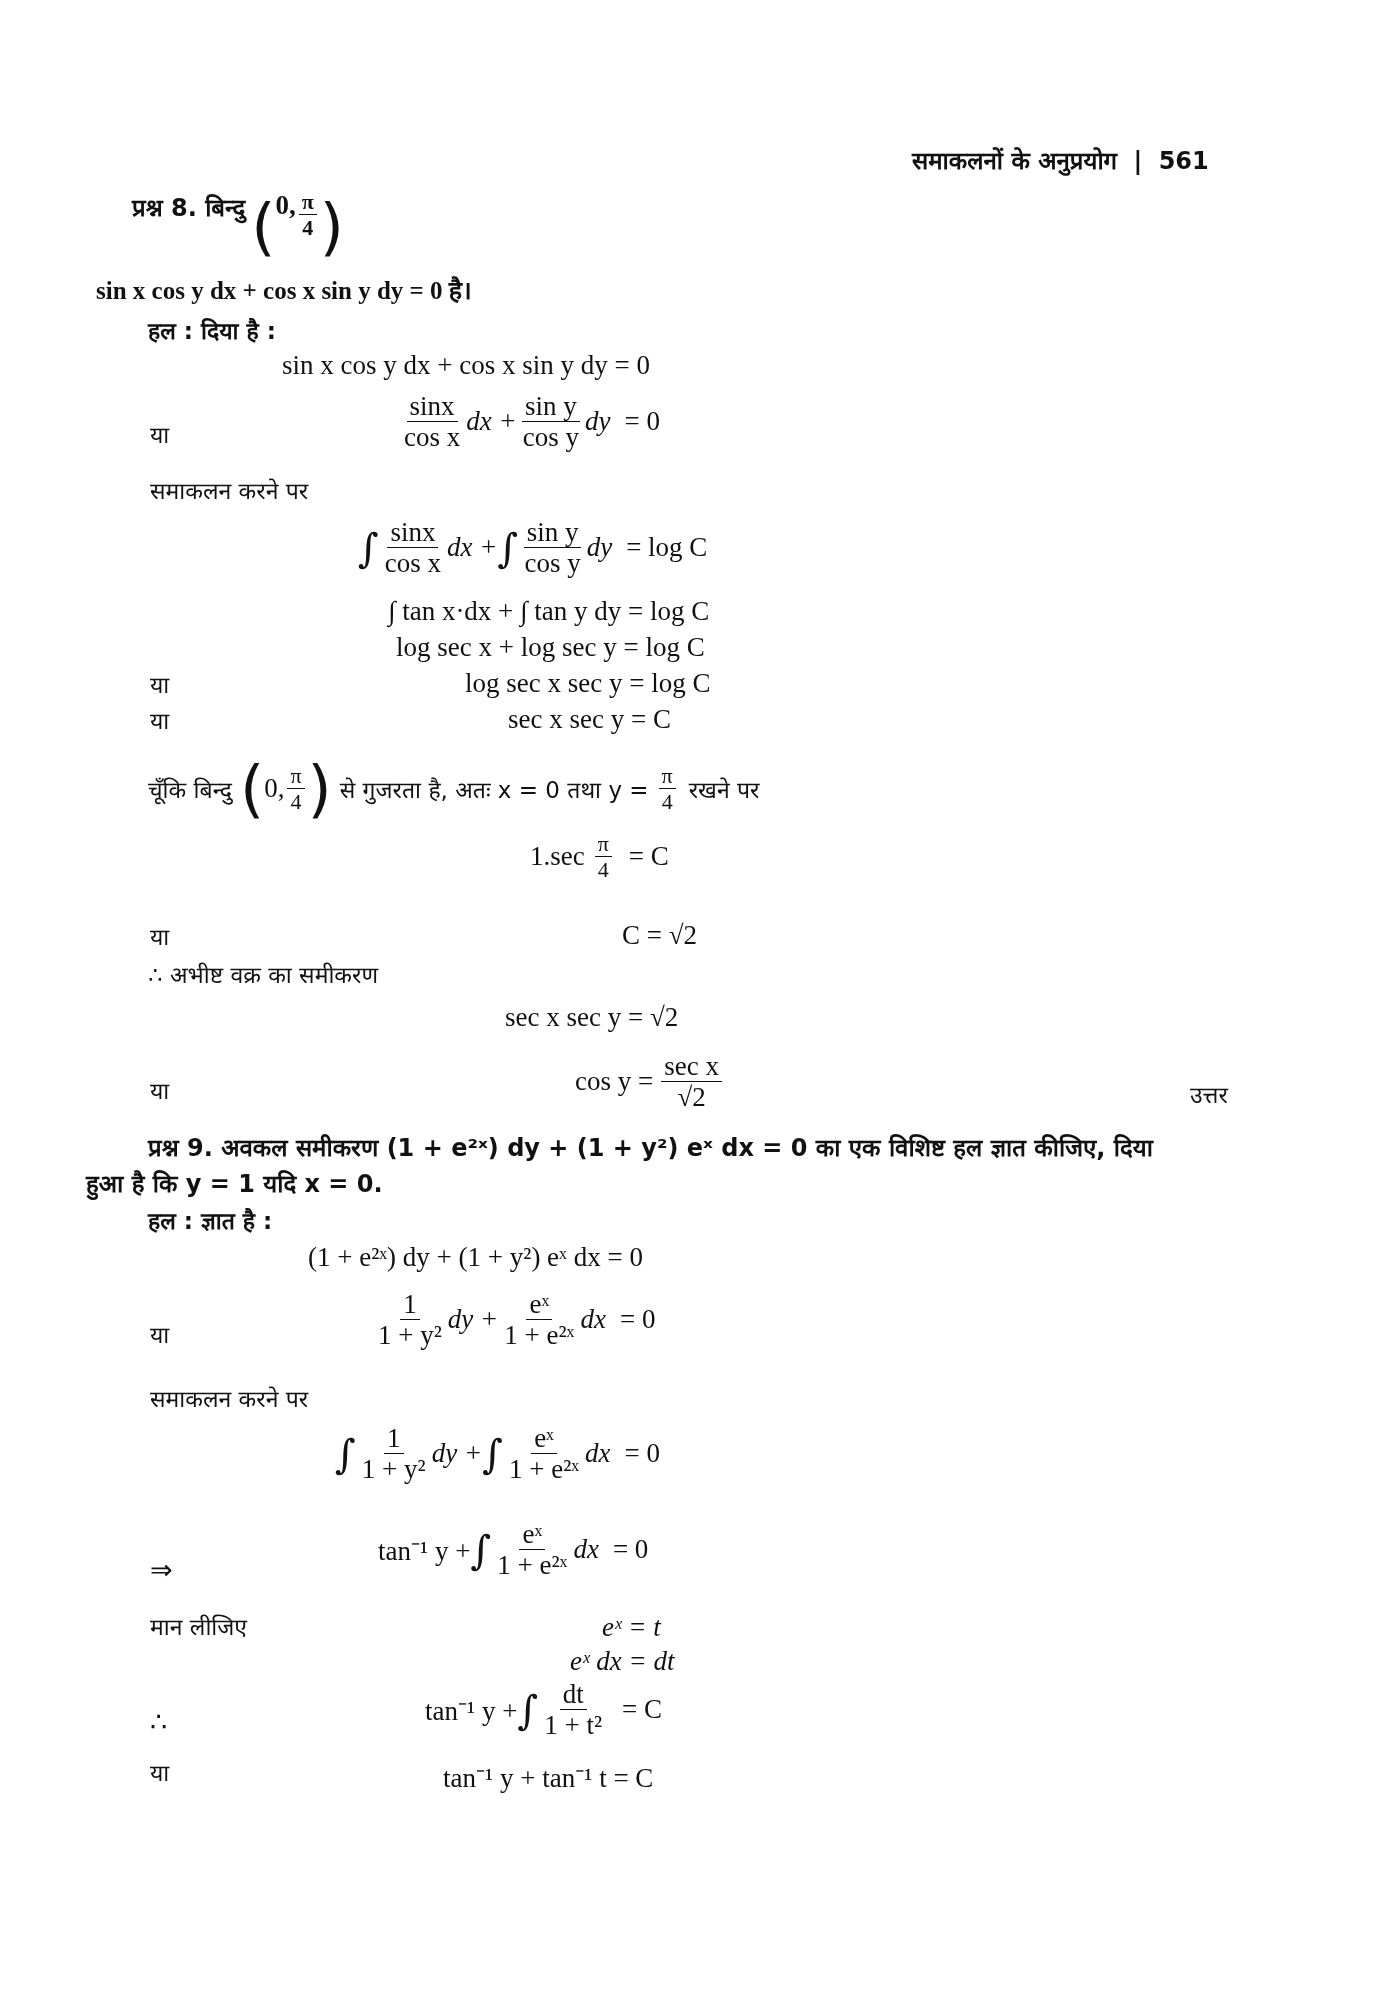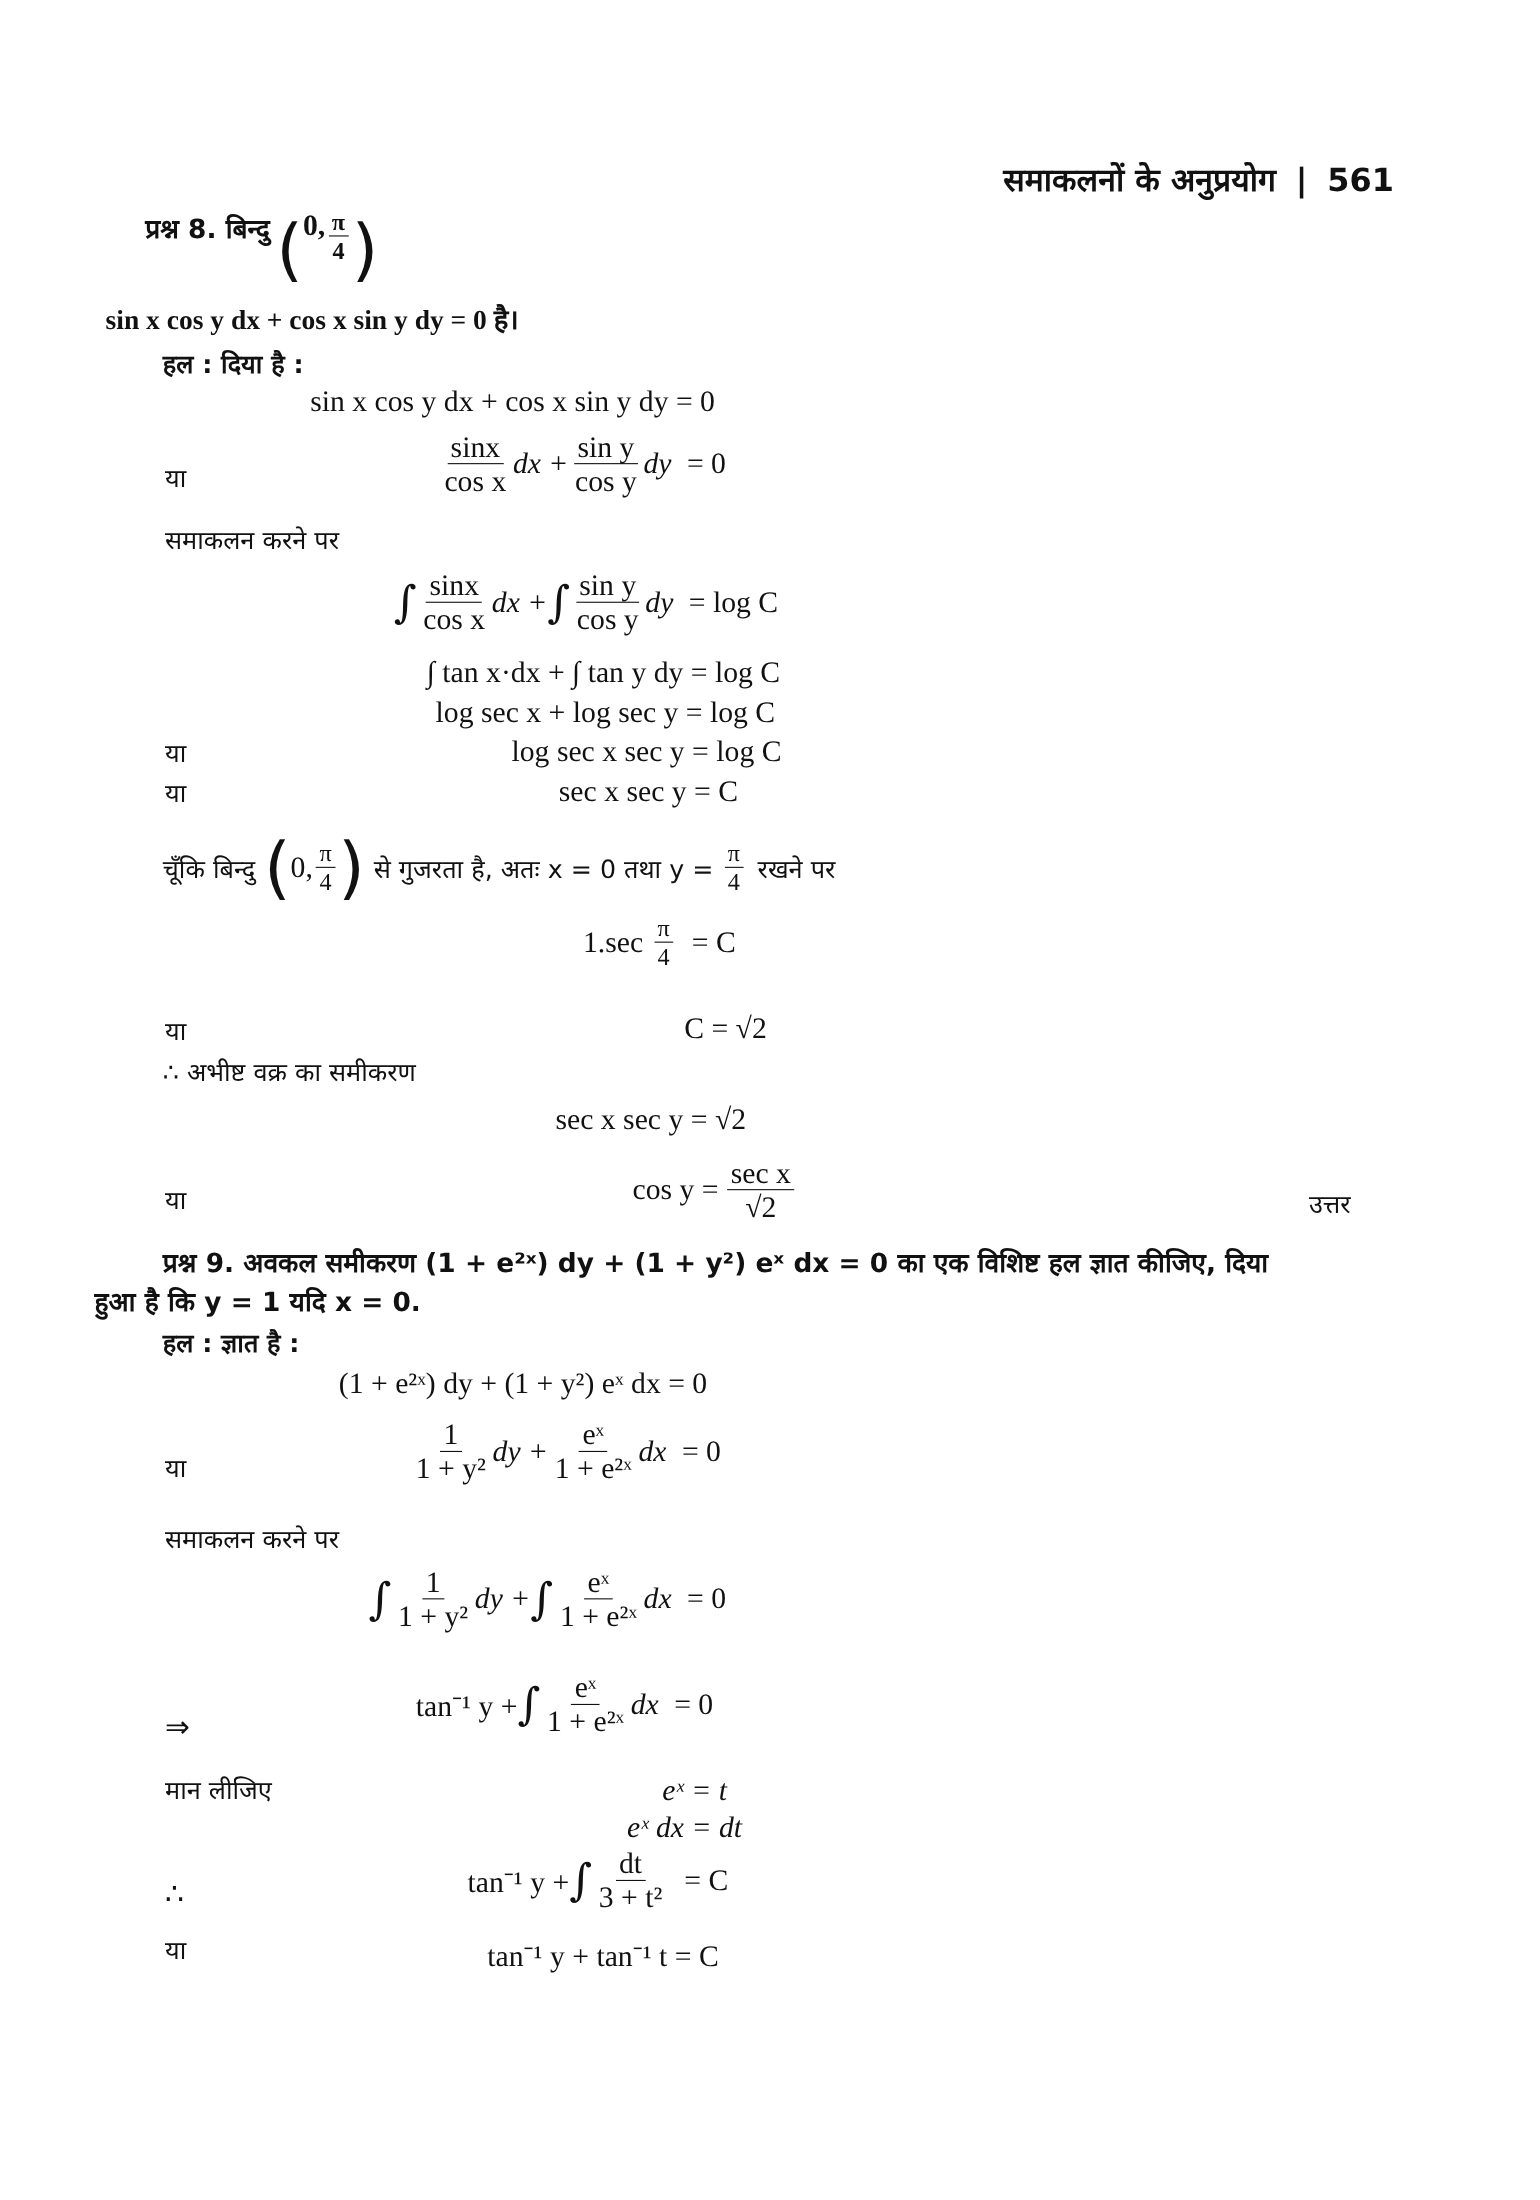--- a/index.html
+++ b/index.html
@@ -1,19 +1,19 @@
 <!DOCTYPE html>
 <html><head>
 <meta charset="utf-8">
 <style>
   html, body { margin:0; padding:0; }
   body { width:1400px; height:2000px; background:#ffffff; position:relative; overflow:hidden;
          font-family:"Liberation Serif","DejaVu Serif",serif; color:#111; }
   .abs { position:absolute; white-space:nowrap; }
-  .hdr { font-family:"DejaVu Sans",sans-serif; font-weight:bold; font-size:29px; }
+  .hdr { font-family:"DejaVu Sans",sans-serif; font-weight:bold; font-size:24px; }
   .q { font-family:"DejaVu Sans",sans-serif; font-weight:bold; font-size:24px; }
   .hi { font-family:"DejaVu Sans",sans-serif; font-size:23px; }
   .hib { font-family:"DejaVu Sans",sans-serif; font-size:23px; font-weight:bold; }
   .eq { font-family:"Liberation Serif",serif; font-size:27px; }
   .eq i { font-style:italic; }
   .frac { display:inline-flex; flex-direction:column; align-items:center; vertical-align:middle; margin:0 3px; line-height:1.05; }
   .frac .num { border-bottom:1.5px solid #111; padding:0 3px 1px; }
   .frac .den { padding:1px 3px 0; }
   .int { font-size:40px; vertical-align:middle; font-family:"DejaVu Serif",serif; }
   .paren { font-size:62px; font-weight:normal; vertical-align:middle; font-family:"DejaVu Sans",sans-serif; }
@@ -178,19 +178,19 @@
 <div class="abs hi" style="left:150px; top:1610px;">मान लीजिए</div>
 <div class="abs eq" style="left:602px; top:1612px; font-style:italic;">eˣ = t</div>
 <div class="abs eq" style="left:570px; top:1646px; font-style:italic;">eˣ dx = dt</div>
 
 <div class="abs eq" style="left:150px; top:1706px;">∴</div>
 <div class="abs eq" style="left:425px; top:1680px; display:flex; align-items:center;">
   <span>tan⁻¹ y +</span>
   <span class="int">∫</span>
   <span class="frac">
       <span class="num">dt</span>
-      <span class="den">3 + t²</span>
+      <span class="den">1 + t²</span>
     </span>
   <span class="eqsign">= C</span>
 </div>
 
 <div class="abs hi" style="left:150px; top:1756px;">या</div>
 <div class="abs eq" style="left:443px; top:1758px;">tan⁻¹ y + tan⁻¹ t = C</div>
 
 </body></html>

